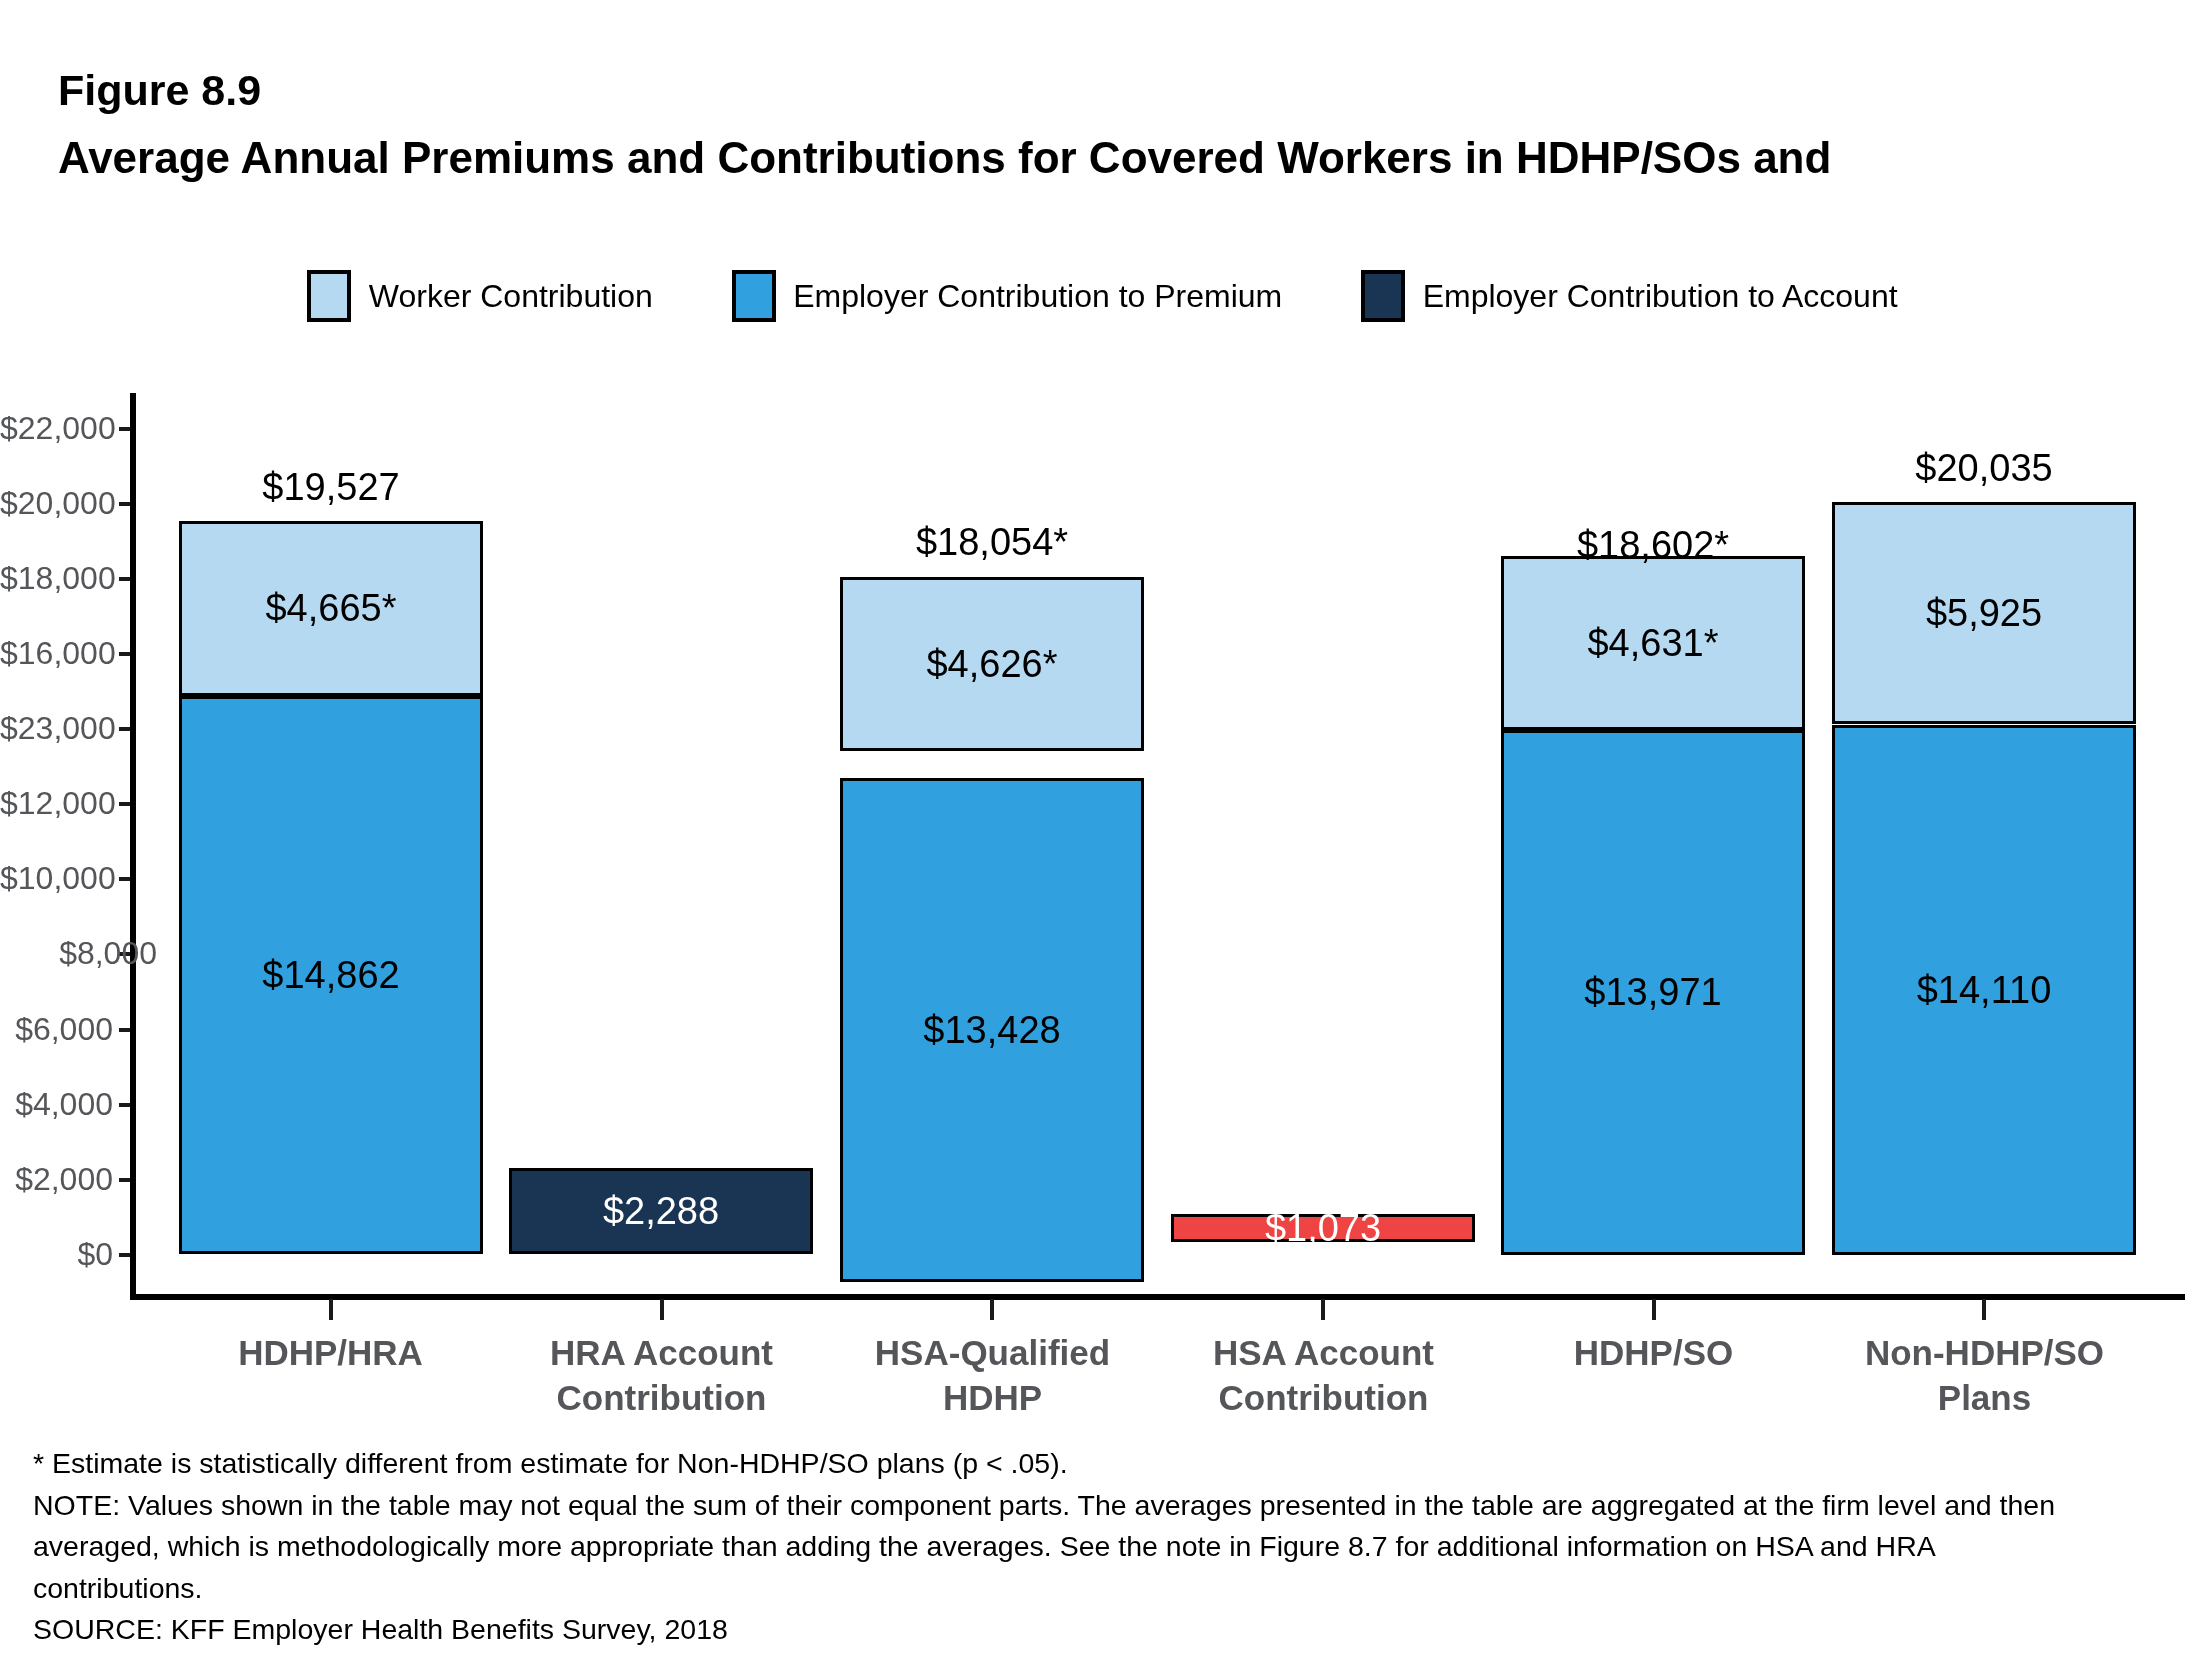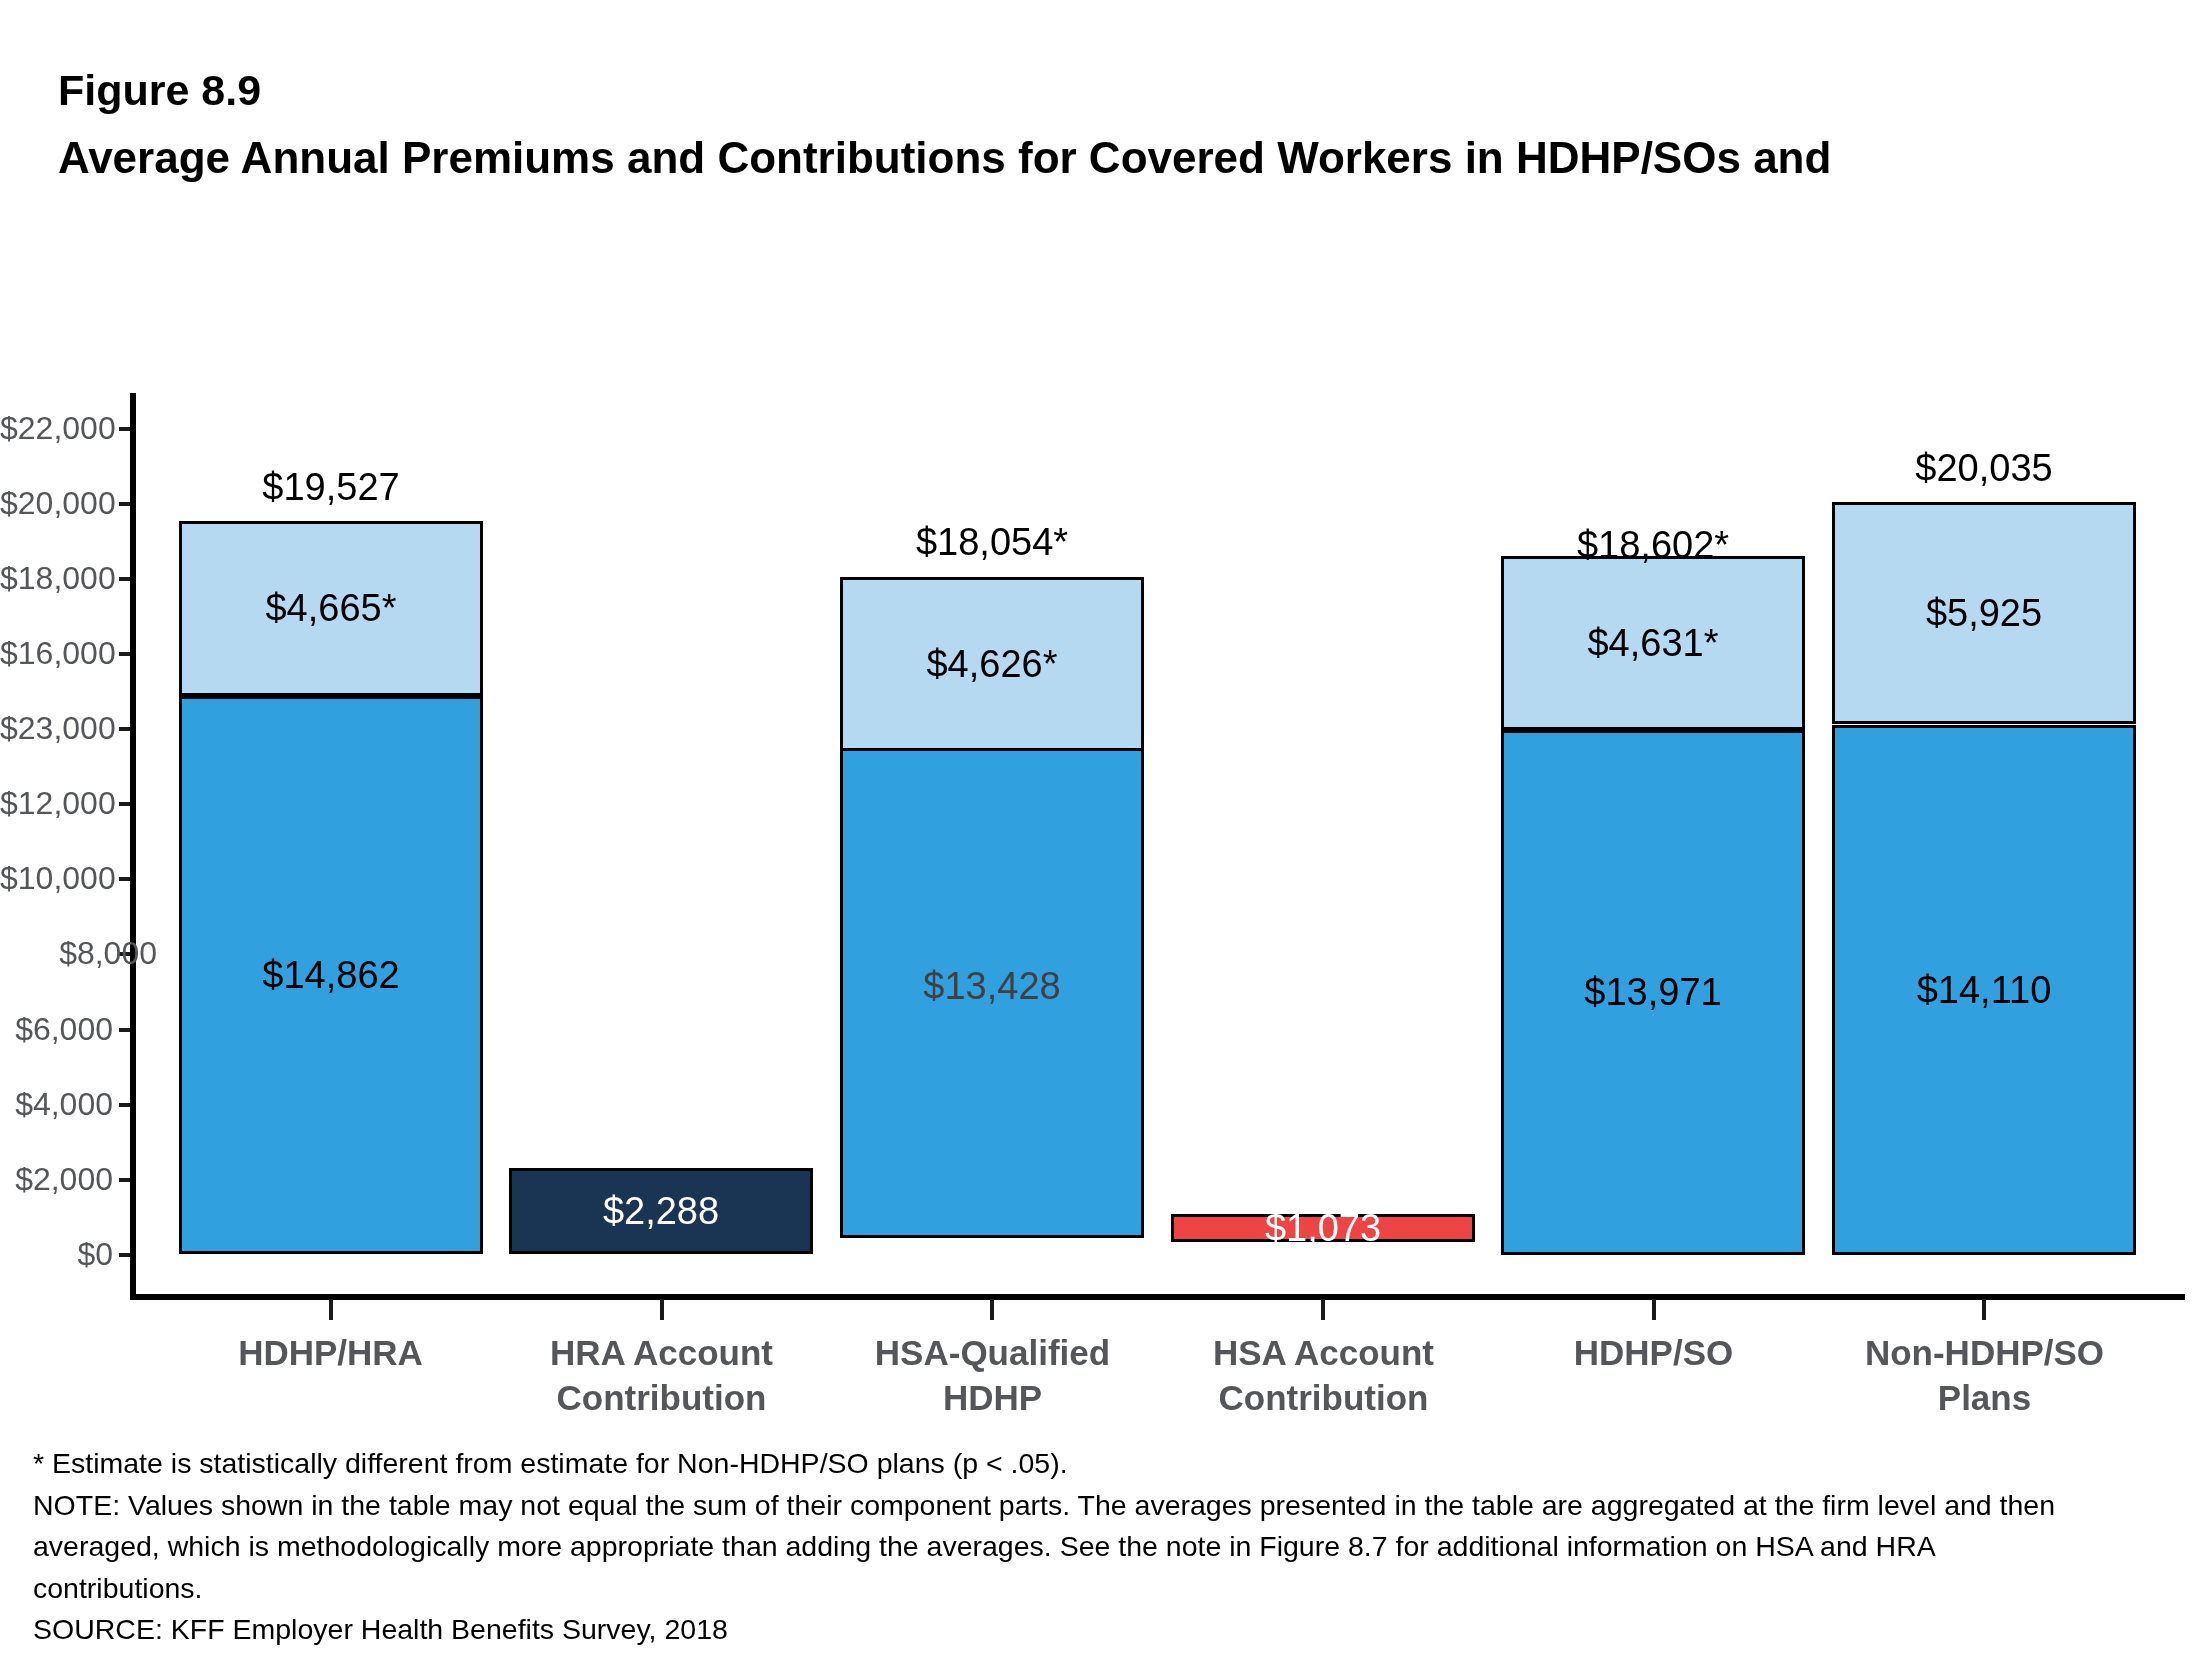--- a/index.html
+++ b/index.html
@@ -30,20 +30,34 @@
   .footnotes p{margin:0;}
 </style>
 </head>
 <body>
 
 <div class="page">
 
   <div class="figure-label">Figure 8.9</div>
   <div class="title-line" id="title1">Average Annual Premiums and Contributions for Covered Workers in HDHP/SOs and</div>
 
+  <div class="legend">
+    <div class="legend-item">
+      <span class="legend-swatch" style="background: rgb(181, 217, 240);"></span>
+      <span class="legend-label">Worker Contribution</span>
+    </div>
+    <div class="legend-item">
+      <span class="legend-swatch" style="background: rgb(49, 160, 222);"></span>
+      <span class="legend-label">Employer Contribution to Premium</span>
+    </div>
+    <div class="legend-item">
+      <span class="legend-swatch" style="background: rgb(26, 52, 84);"></span>
+      <span class="legend-label">Employer Contribution to Account</span>
+    </div>
+  </div>
 
   <div class="plot" id="plot">
     <div class="axis-line" id="y-axis-line" style="left:130px;top:393px;width:5.5px;height:907px;"></div>
     <div class="axis-line" id="x-axis-line" style="left:130px;top:1294px;width:2055px;height:5.5px;"></div>
   <div class="ytick" style="left: 119px; top: 1253px;"></div>
       <div class="ytick-label" style="top: 1234px;">$0</div>
       <div class="ytick" style="left: 119px; top: 1178px;"></div>
       <div class="ytick-label" style="top: 1159px;">$2,000</div>
       <div class="ytick" style="left: 119px; top: 1103px;"></div>
       <div class="ytick-label" style="top: 1084px;">$4,000</div>
@@ -67,21 +81,21 @@
       <div class="ytick-label" style="top: 408px;">$22,000</div>
       <div class="bar-seg" style="left: 179px; top: 696px; width: 304px; height: 558px; background: rgb(49, 160, 222); color: rgb(0, 0, 0);">$14,862</div>
       <div class="bar-seg" style="left: 179px; top: 521px; width: 304px; height: 175px; background: rgb(181, 217, 240); color: rgb(0, 0, 0);">$4,665*</div>
       <div class="bar-total" style="left: 179px; width: 304px; top: 463px;">$19,527</div>
       <div class="xtick" style="left: 329px; top: 1299px;"></div>
       <div class="xcat" style="left: 165px; width: 331px; top: 1331px;">HDHP/HRA</div>
       <div class="bar-seg" style="left: 509px; top: 1168px; width: 304px; height: 86px; background: rgb(26, 52, 84); color: rgb(255, 255, 255);">$2,288</div>
       <div class="xtick" style="left: 660px; top: 1299px;"></div>
       <div class="xcat" style="left: 496px; width: 331px; top: 1331px;">HRA Account
 Contribution</div>
-      <div class="bar-seg" style="left: 840px; top: 734px; width: 304px; height: 504px; background: rgb(49, 160, 222); color: #404040;">$13,428</div>
+      <div class="bar-seg" style="left: 840px; top: 778px; width: 304px; height: 504px; background: rgb(49, 160, 222); color: #000000;">$13,428</div>
       <div class="bar-seg" style="left: 840px; top: 577px; width: 304px; height: 174px; background: rgb(181, 217, 240); color: rgb(0, 0, 0);">$4,626*</div>
       <div class="bar-total" style="left: 840px; width: 304px; top: 518px;">$18,054*</div>
       <div class="xtick" style="left: 990px; top: 1299px;"></div>
       <div class="xcat" style="left: 827px; width: 331px; top: 1331px;">HSA-Qualified
 HDHP</div>
       <div class="bar-seg" style="left: 1171px; top: 1214px; width: 304px; height: 28px; background: #ef4444; color: rgb(255, 255, 255);">$1,073</div>
       <div class="xtick" style="left: 1321px; top: 1299px;"></div>
       <div class="xcat" style="left: 1158px; width: 331px; top: 1331px;">HSA Account
 Contribution</div>
       <div class="bar-seg" style="left: 1501px; top: 730px; width: 304px; height: 525px; background: rgb(49, 160, 222); color: rgb(0, 0, 0);">$13,971</div>

